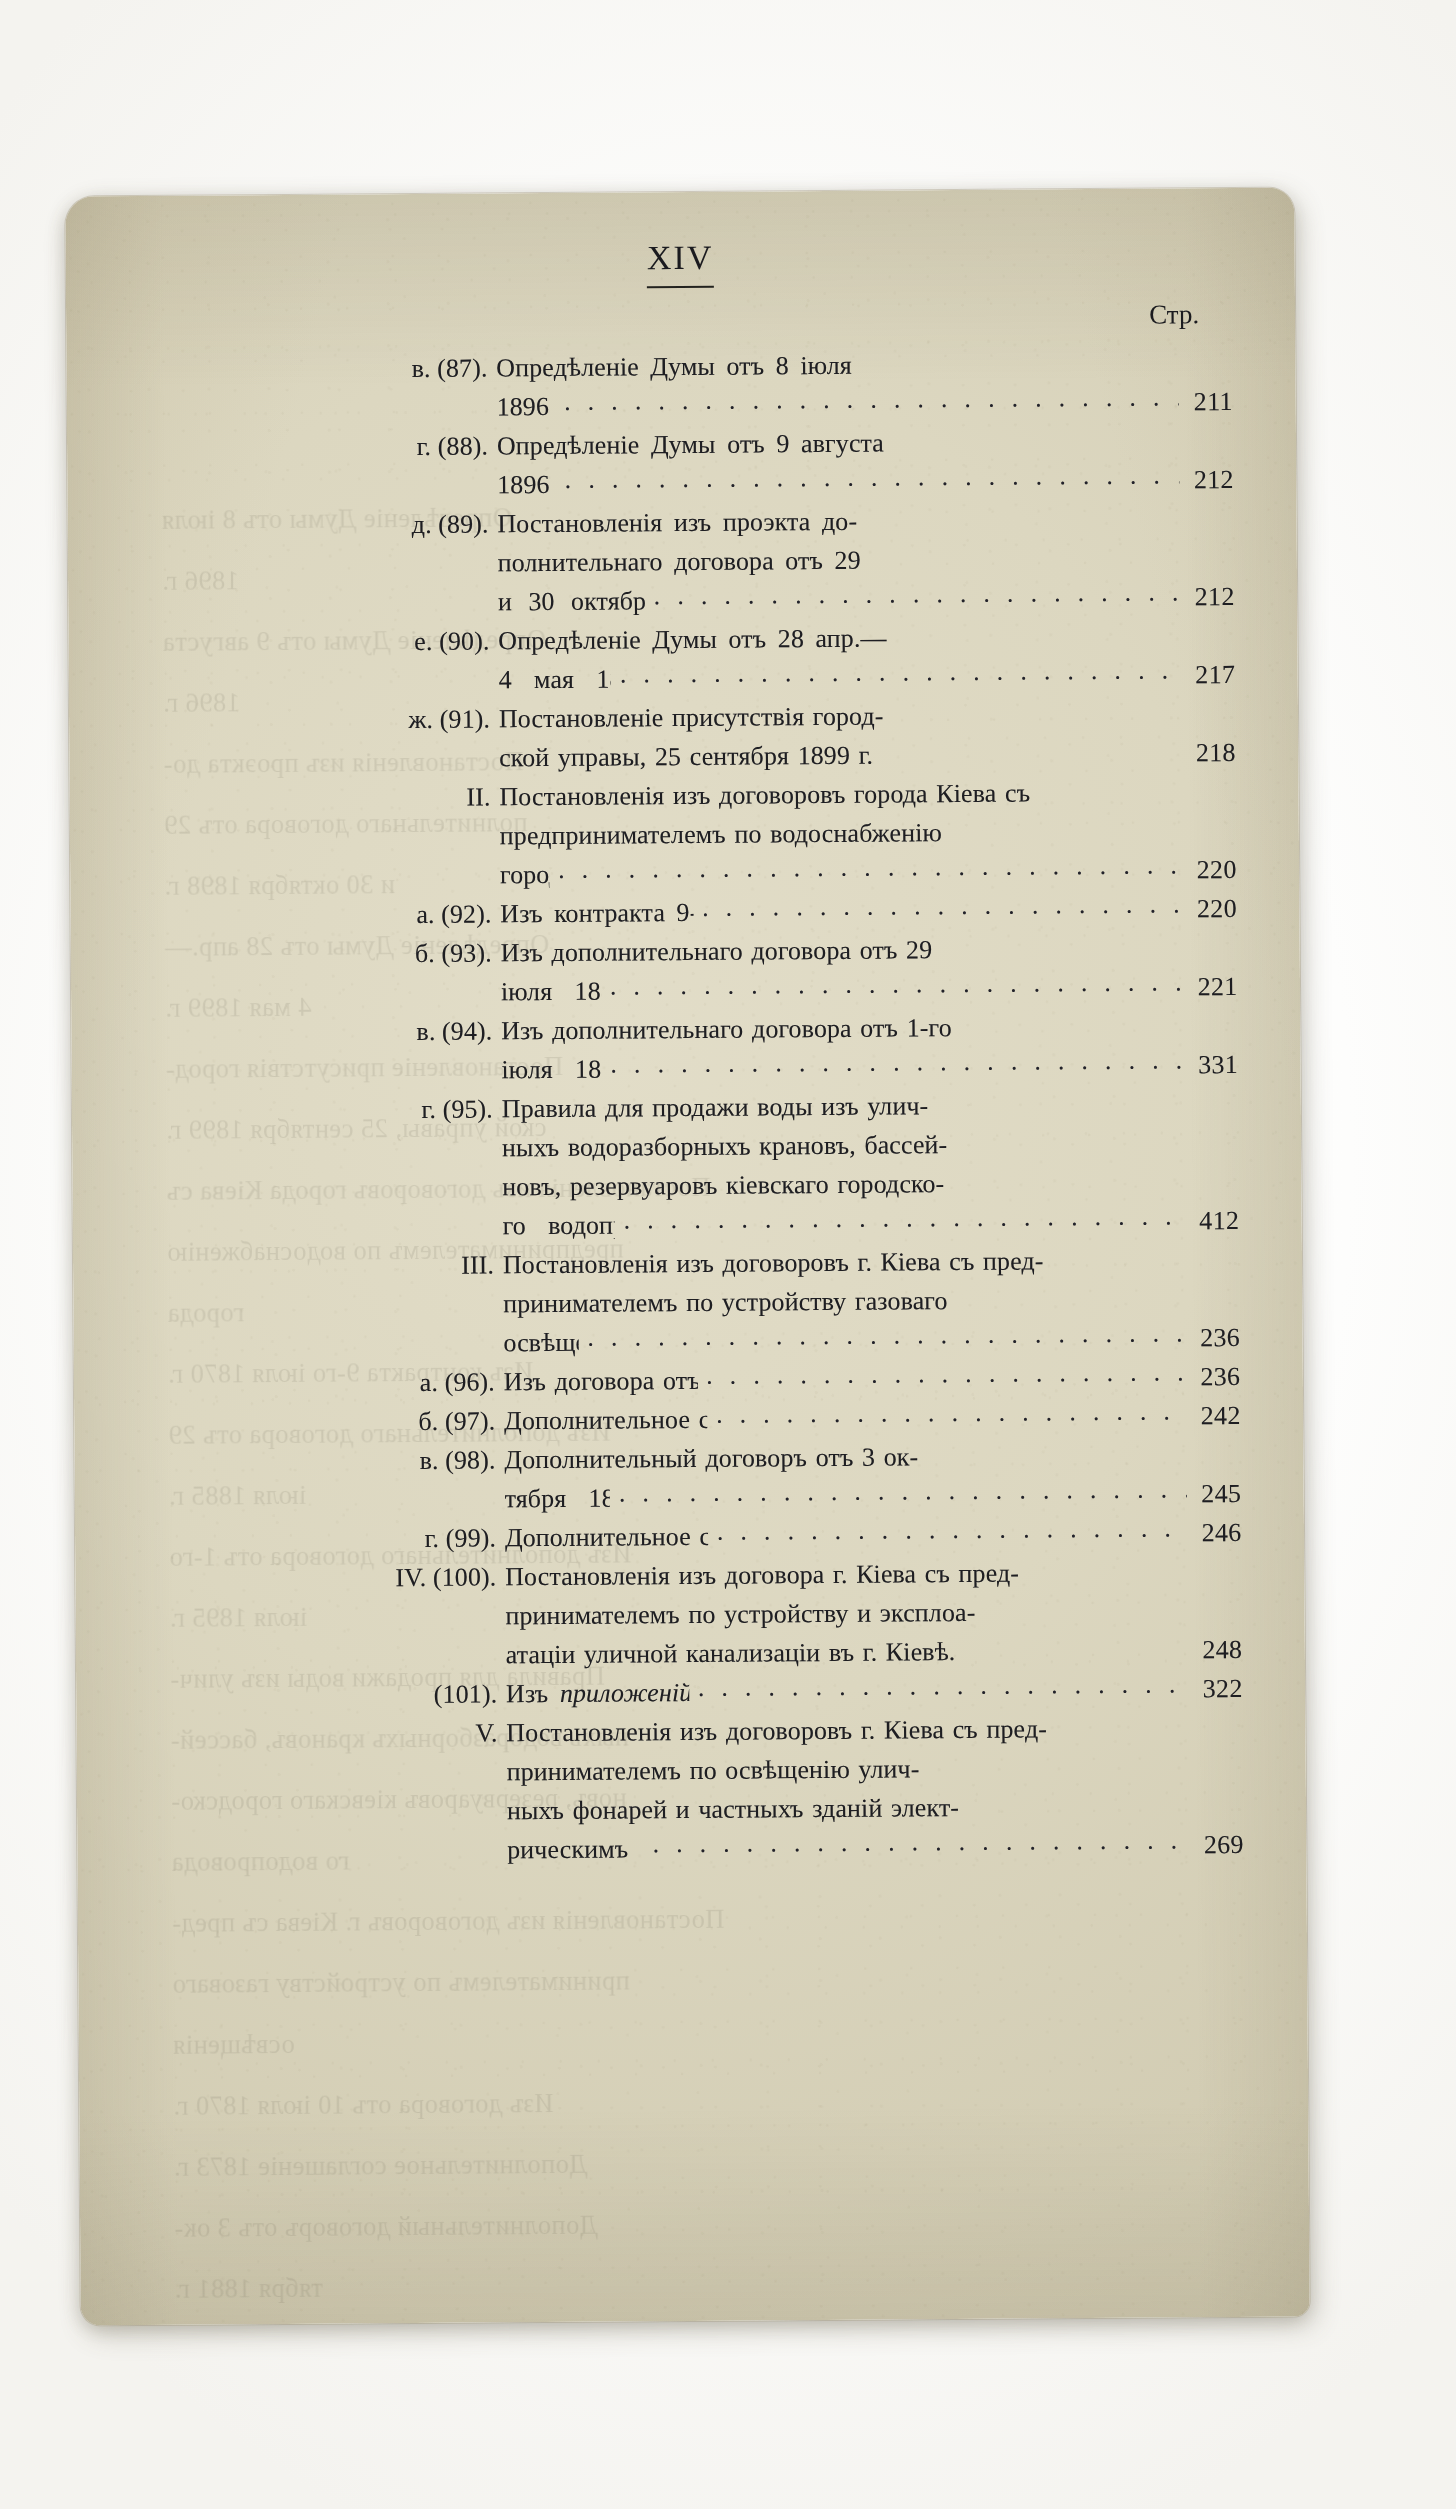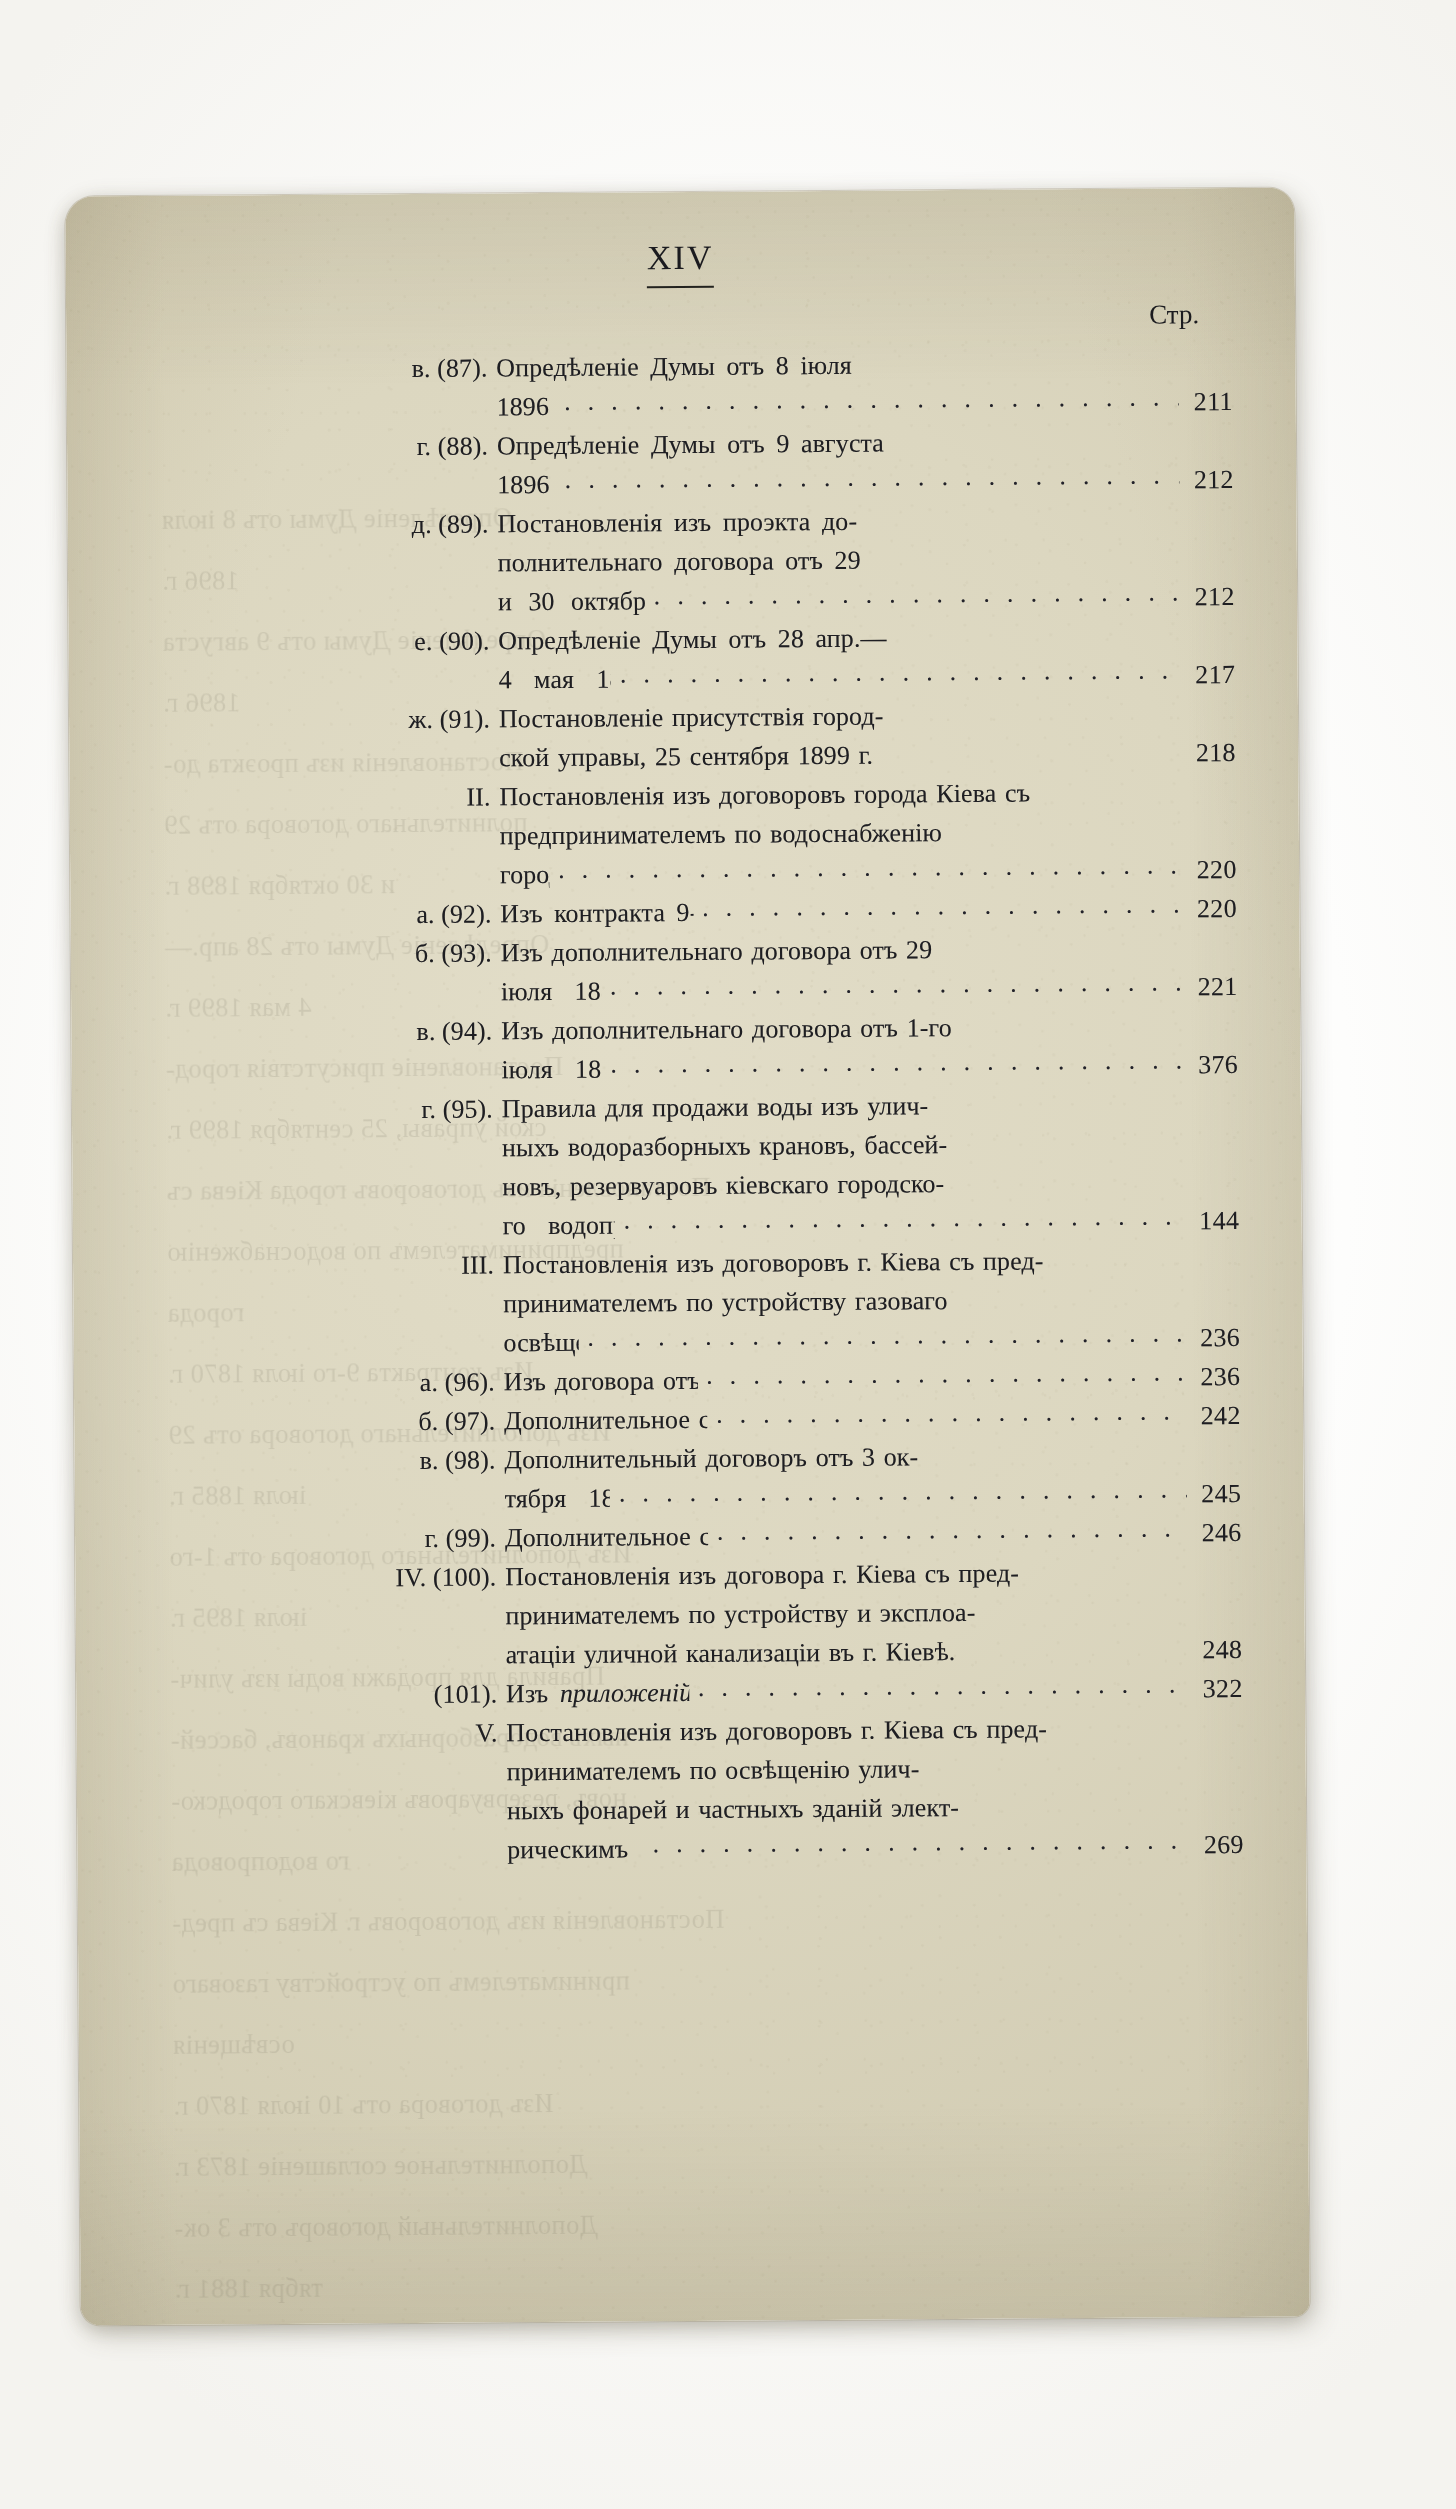--- a/index.html
+++ b/index.html
@@ -295,42 +295,42 @@
         </div>
         <div class="row">
           <div class="label">в. (94).</div>
           <div class="text j4">Изъ дополнительнаго договора отъ 1-го</div>
           <div class="pageno"></div>
         </div>
         <div class="row">
           <div class="label"></div>
           <div class="text j3">іюля 1895 г.</div>
           <div class="leader">. . . . . . . . . . . . . . . . . . . . . . . . . . . . . . . . . . . . . . . . </div>
-          <div class="pageno">376</div>
+          <div class="pageno">331</div>
         </div>
         <div class="row">
           <div class="label">г. (95).</div>
           <div class="text j4">Правила для продажи воды изъ улич-</div>
           <div class="pageno"></div>
         </div>
         <div class="row">
           <div class="label"></div>
           <div class="text j4">ныхъ водоразборныхъ крановъ, бассей-</div>
           <div class="pageno"></div>
         </div>
         <div class="row">
           <div class="label"></div>
           <div class="text j4">новъ, резервуаровъ кіевскаго городско-</div>
           <div class="pageno"></div>
         </div>
         <div class="row">
           <div class="label"></div>
           <div class="text j3">го водопровода</div>
           <div class="leader">. . . . . . . . . . . . . . . . . . . . . . . . . . . . . . . . . . . . . . . . </div>
-          <div class="pageno">144</div>
+          <div class="pageno">412</div>
         </div>
         <div class="row">
           <div class="label">III.</div>
           <div class="text j4">Постановленія изъ договоровъ г. Кіева съ пред-</div>
           <div class="pageno"></div>
         </div>
         <div class="row">
           <div class="label"></div>
           <div class="text j4">принимателемъ по устройству газоваго</div>
           <div class="pageno"></div>

